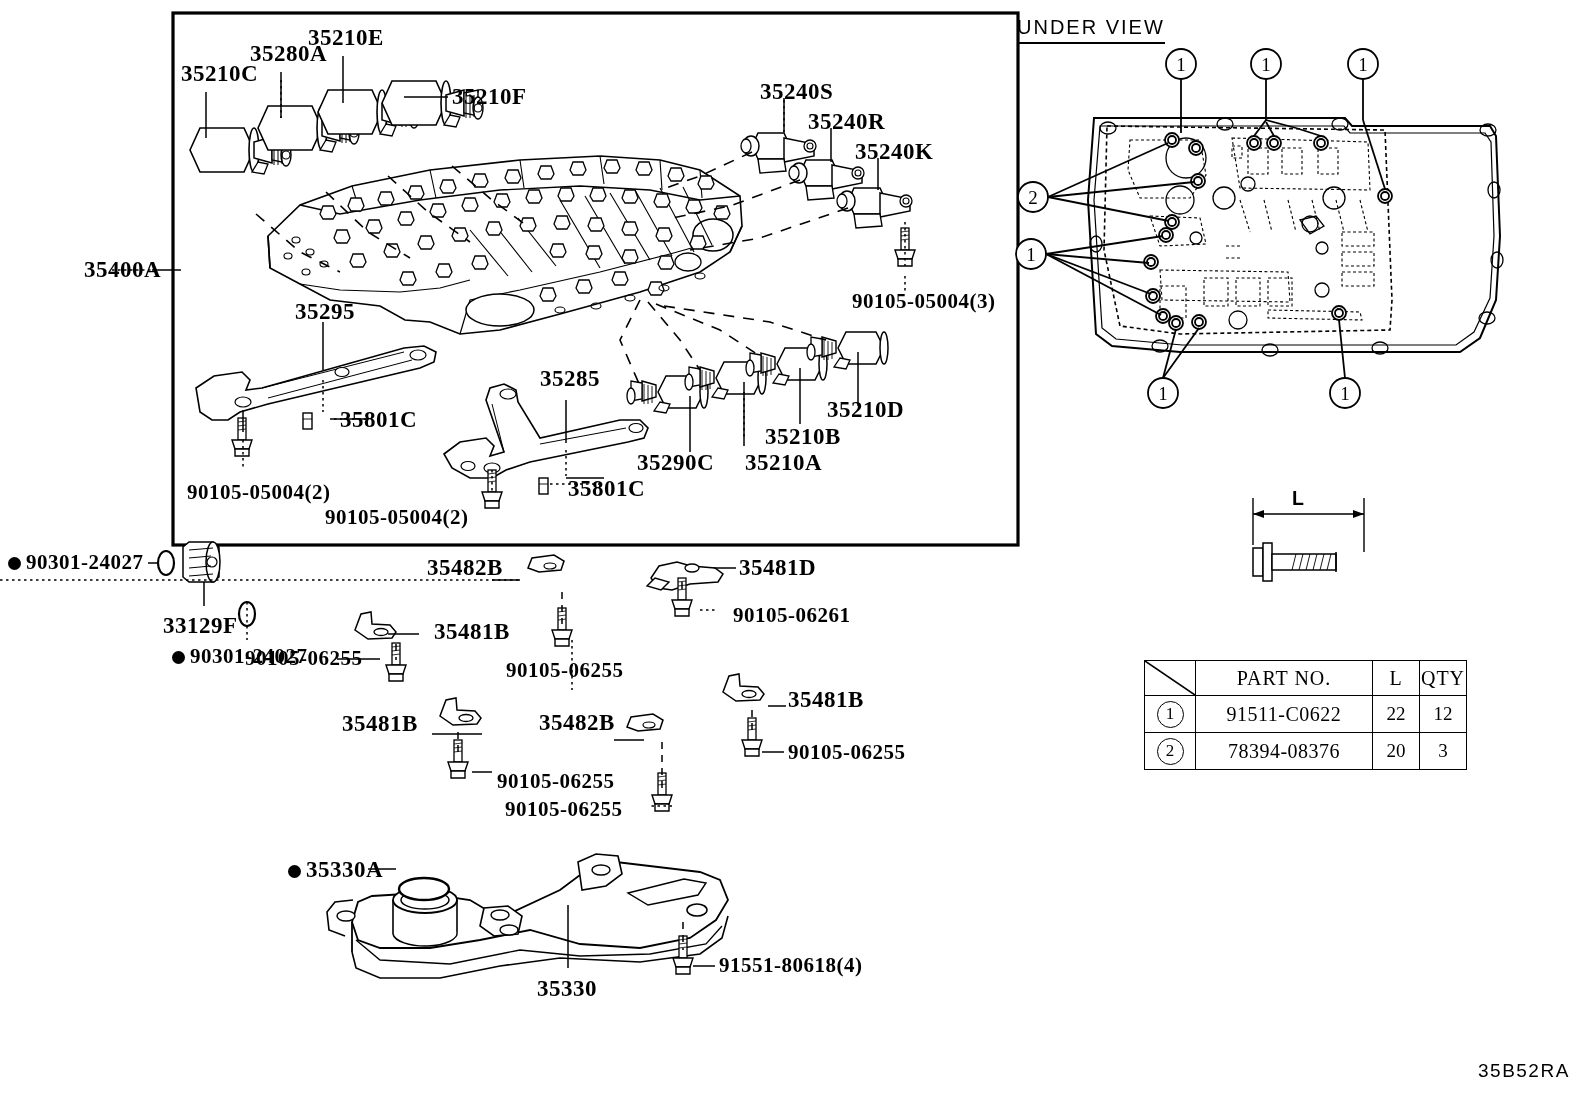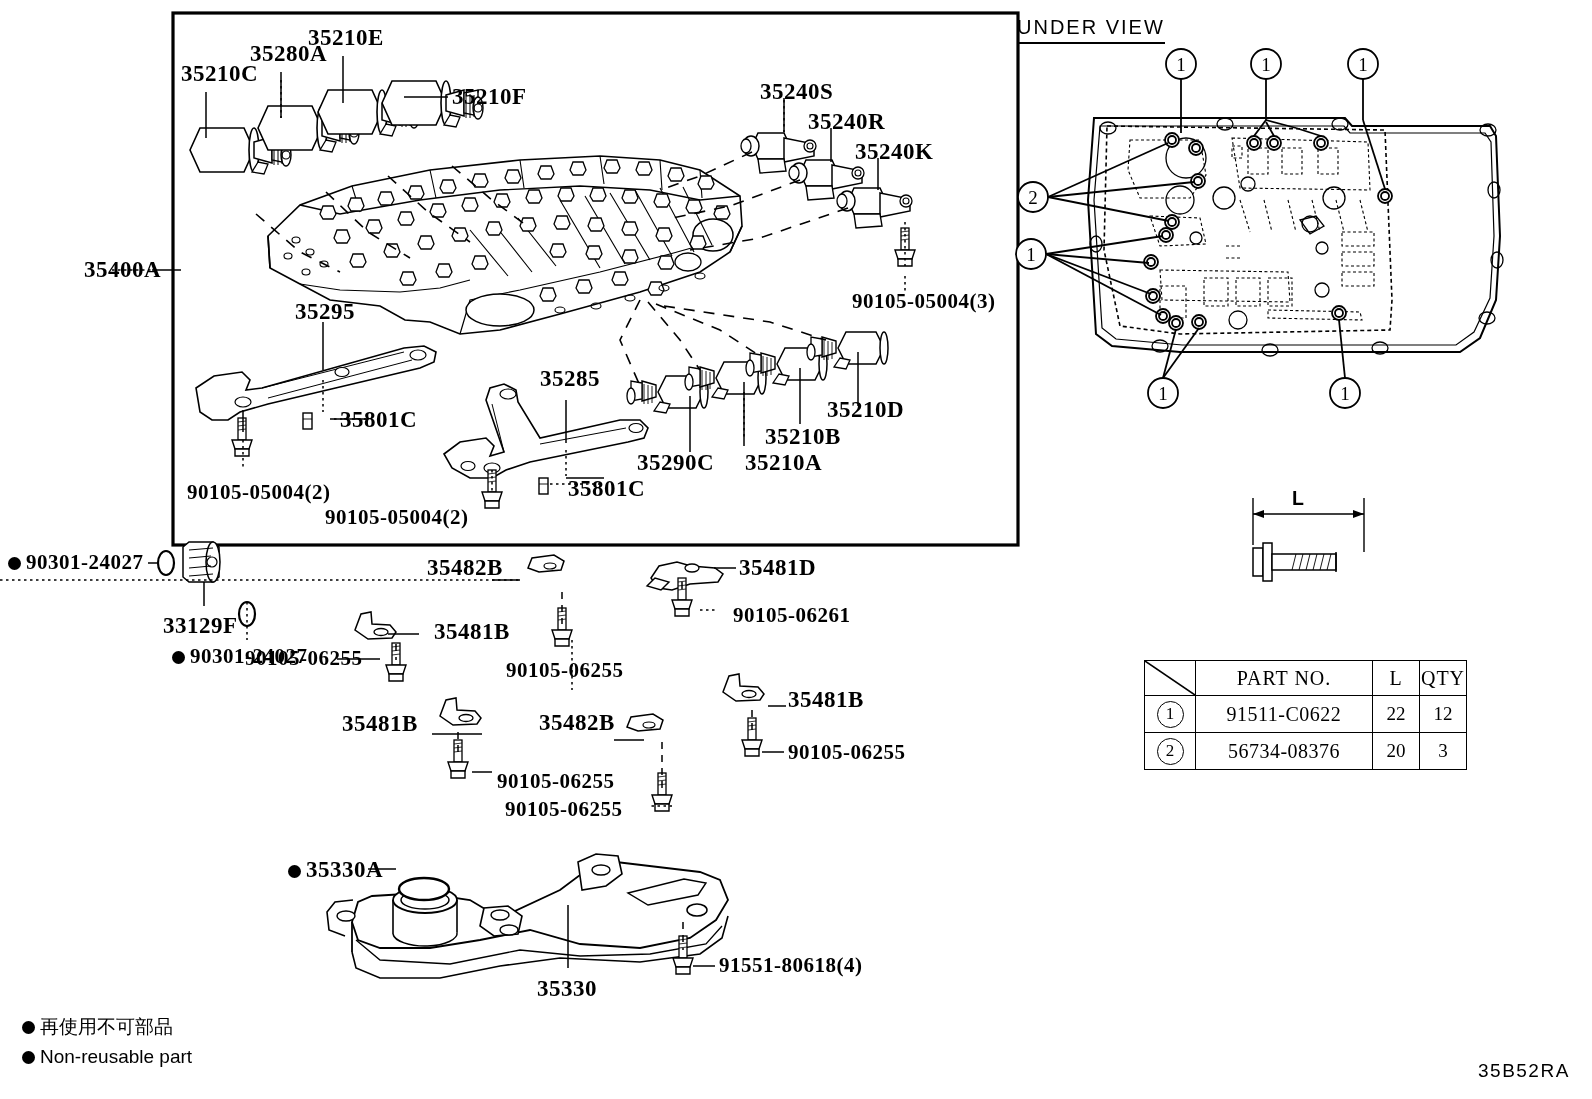--- a/index.html
+++ b/index.html
@@ -689,28 +689,20 @@
 <div class="lbl s22" style="left:497px;top:771px;">90105-06255</div>
 <div class="lbl s22" style="left:505px;top:799px;">90105-06255</div>
 <div class="lbl s22" style="left:788px;top:742px;">90105-06255</div>
 
 <div class="lbl s24" style="left:288px;top:858px;">
   <span class="dot"></span><span>35330A</span>
 </div>
 <div class="lbl s24" style="left:537px;top:977px;">35330</div>
 <div class="lbl s22" style="left:719px;top:955px;">91551-80618(4)</div>
 
-<div class="legend" style="left:22px;top:1014px;">
-  <div>
-    <span class="dot"></span><span>再使用不可部品</span>
-  </div>
-  <div>
-    <span class="dot"></span><span>Non-reusable part</span>
-  </div>
-</div>
 
 <div class="diagcode" style="left:1478px;top:1060px;">35B52RA</div>
 
 <table id="parts-table">
   <thead>
     <tr>
       <th class="c-idx slashcell">
         <svg width="50" height="34">
           <line x1="0" y1="0" x2="50" y2="34" stroke="#000" stroke-width="1.6"></line>
         </svg>
@@ -726,20 +718,20 @@
         <span class="circnum">1</span>
       </td>
       <td class="c-pn">91511-C0622</td>
       <td class="c-l">22</td>
       <td class="c-q">12</td>
     </tr>
     <tr>
       <td class="c-idx">
         <span class="circnum">2</span>
       </td>
-      <td class="c-pn">56734-08376</td>
+      <td class="c-pn">78394-08376</td>
       <td class="c-l">20</td>
       <td class="c-q">3</td>
     </tr>
   </tbody>
 </table>
 
 </div>
 
 </body></html>

